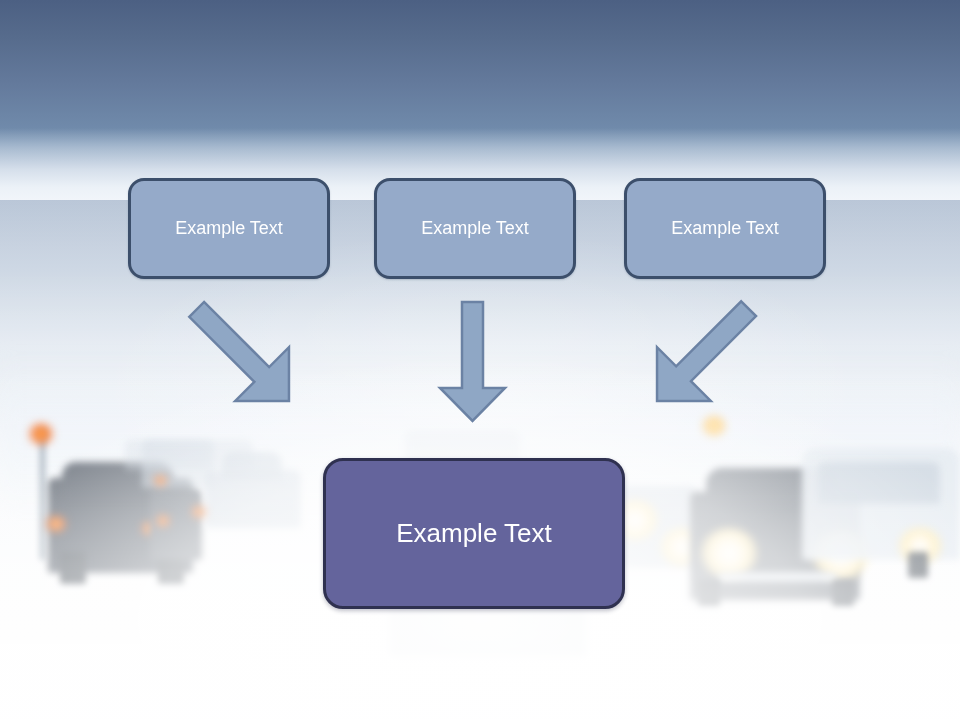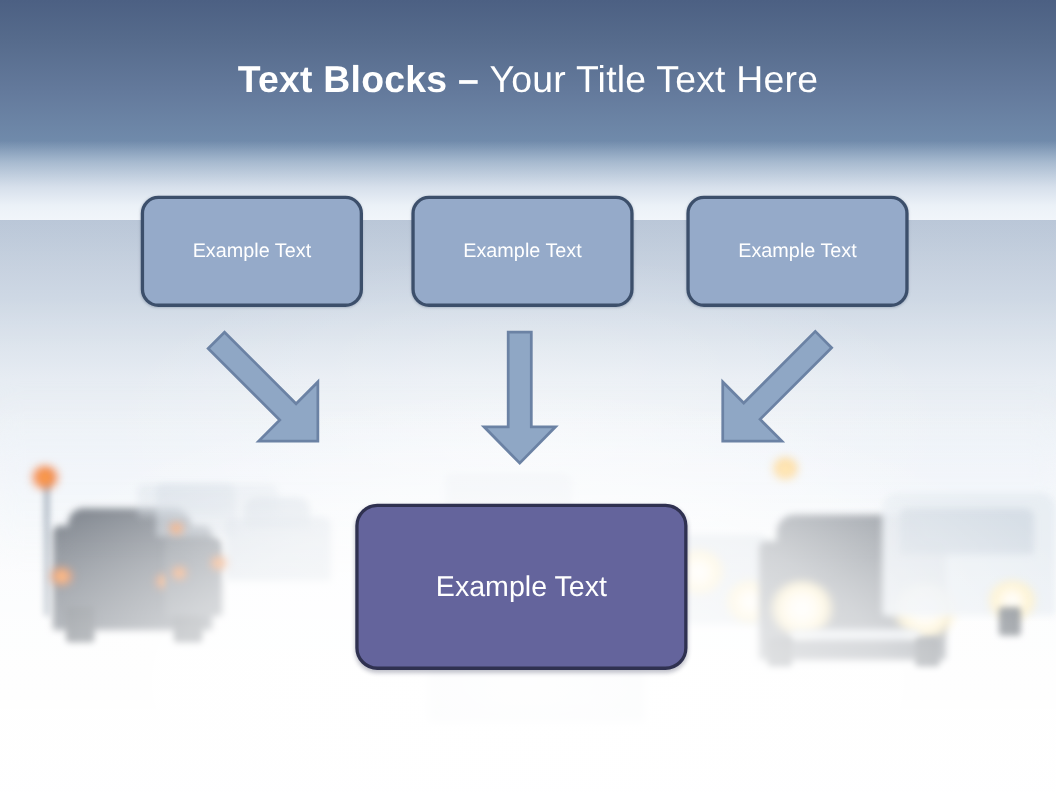--- a/index.html
+++ b/index.html
@@ -246,23 +246,20 @@
     <div class="lamp white" style="left:898px; top:528px; width:44px; height:36px;"></div>
     <div class="wheel" style="left:908px; top:552px; width:20px; height:26px;"></div>
 
     <div class="snow-wash"></div>
   </div>
 
   <div class="sky">
     <div class="sky-fade"></div>
   </div>
 
-  <div class="title">
-    <span class="strong">Text Blocks</span><span class="strong"> – </span><span class="light">Your Title Text Here</span>
-  </div>
 
   <div class="arrow-layer">
     <svg width="960" height="720" viewBox="0 0 960 720" xmlns="http://www.w3.org/2000/svg">
 
       <g>
         <polygon class="arrow-shape" points="232,290 253,290 253,382 281,382 243,420 205,382 232,382" transform="rotate(-45 243 355)"></polygon>
       </g>
 
       <g>
         <polygon class="arrow-shape" points="462,302 483,302 483,388 505,388 472.5,421 440,388 462,388"></polygon>

